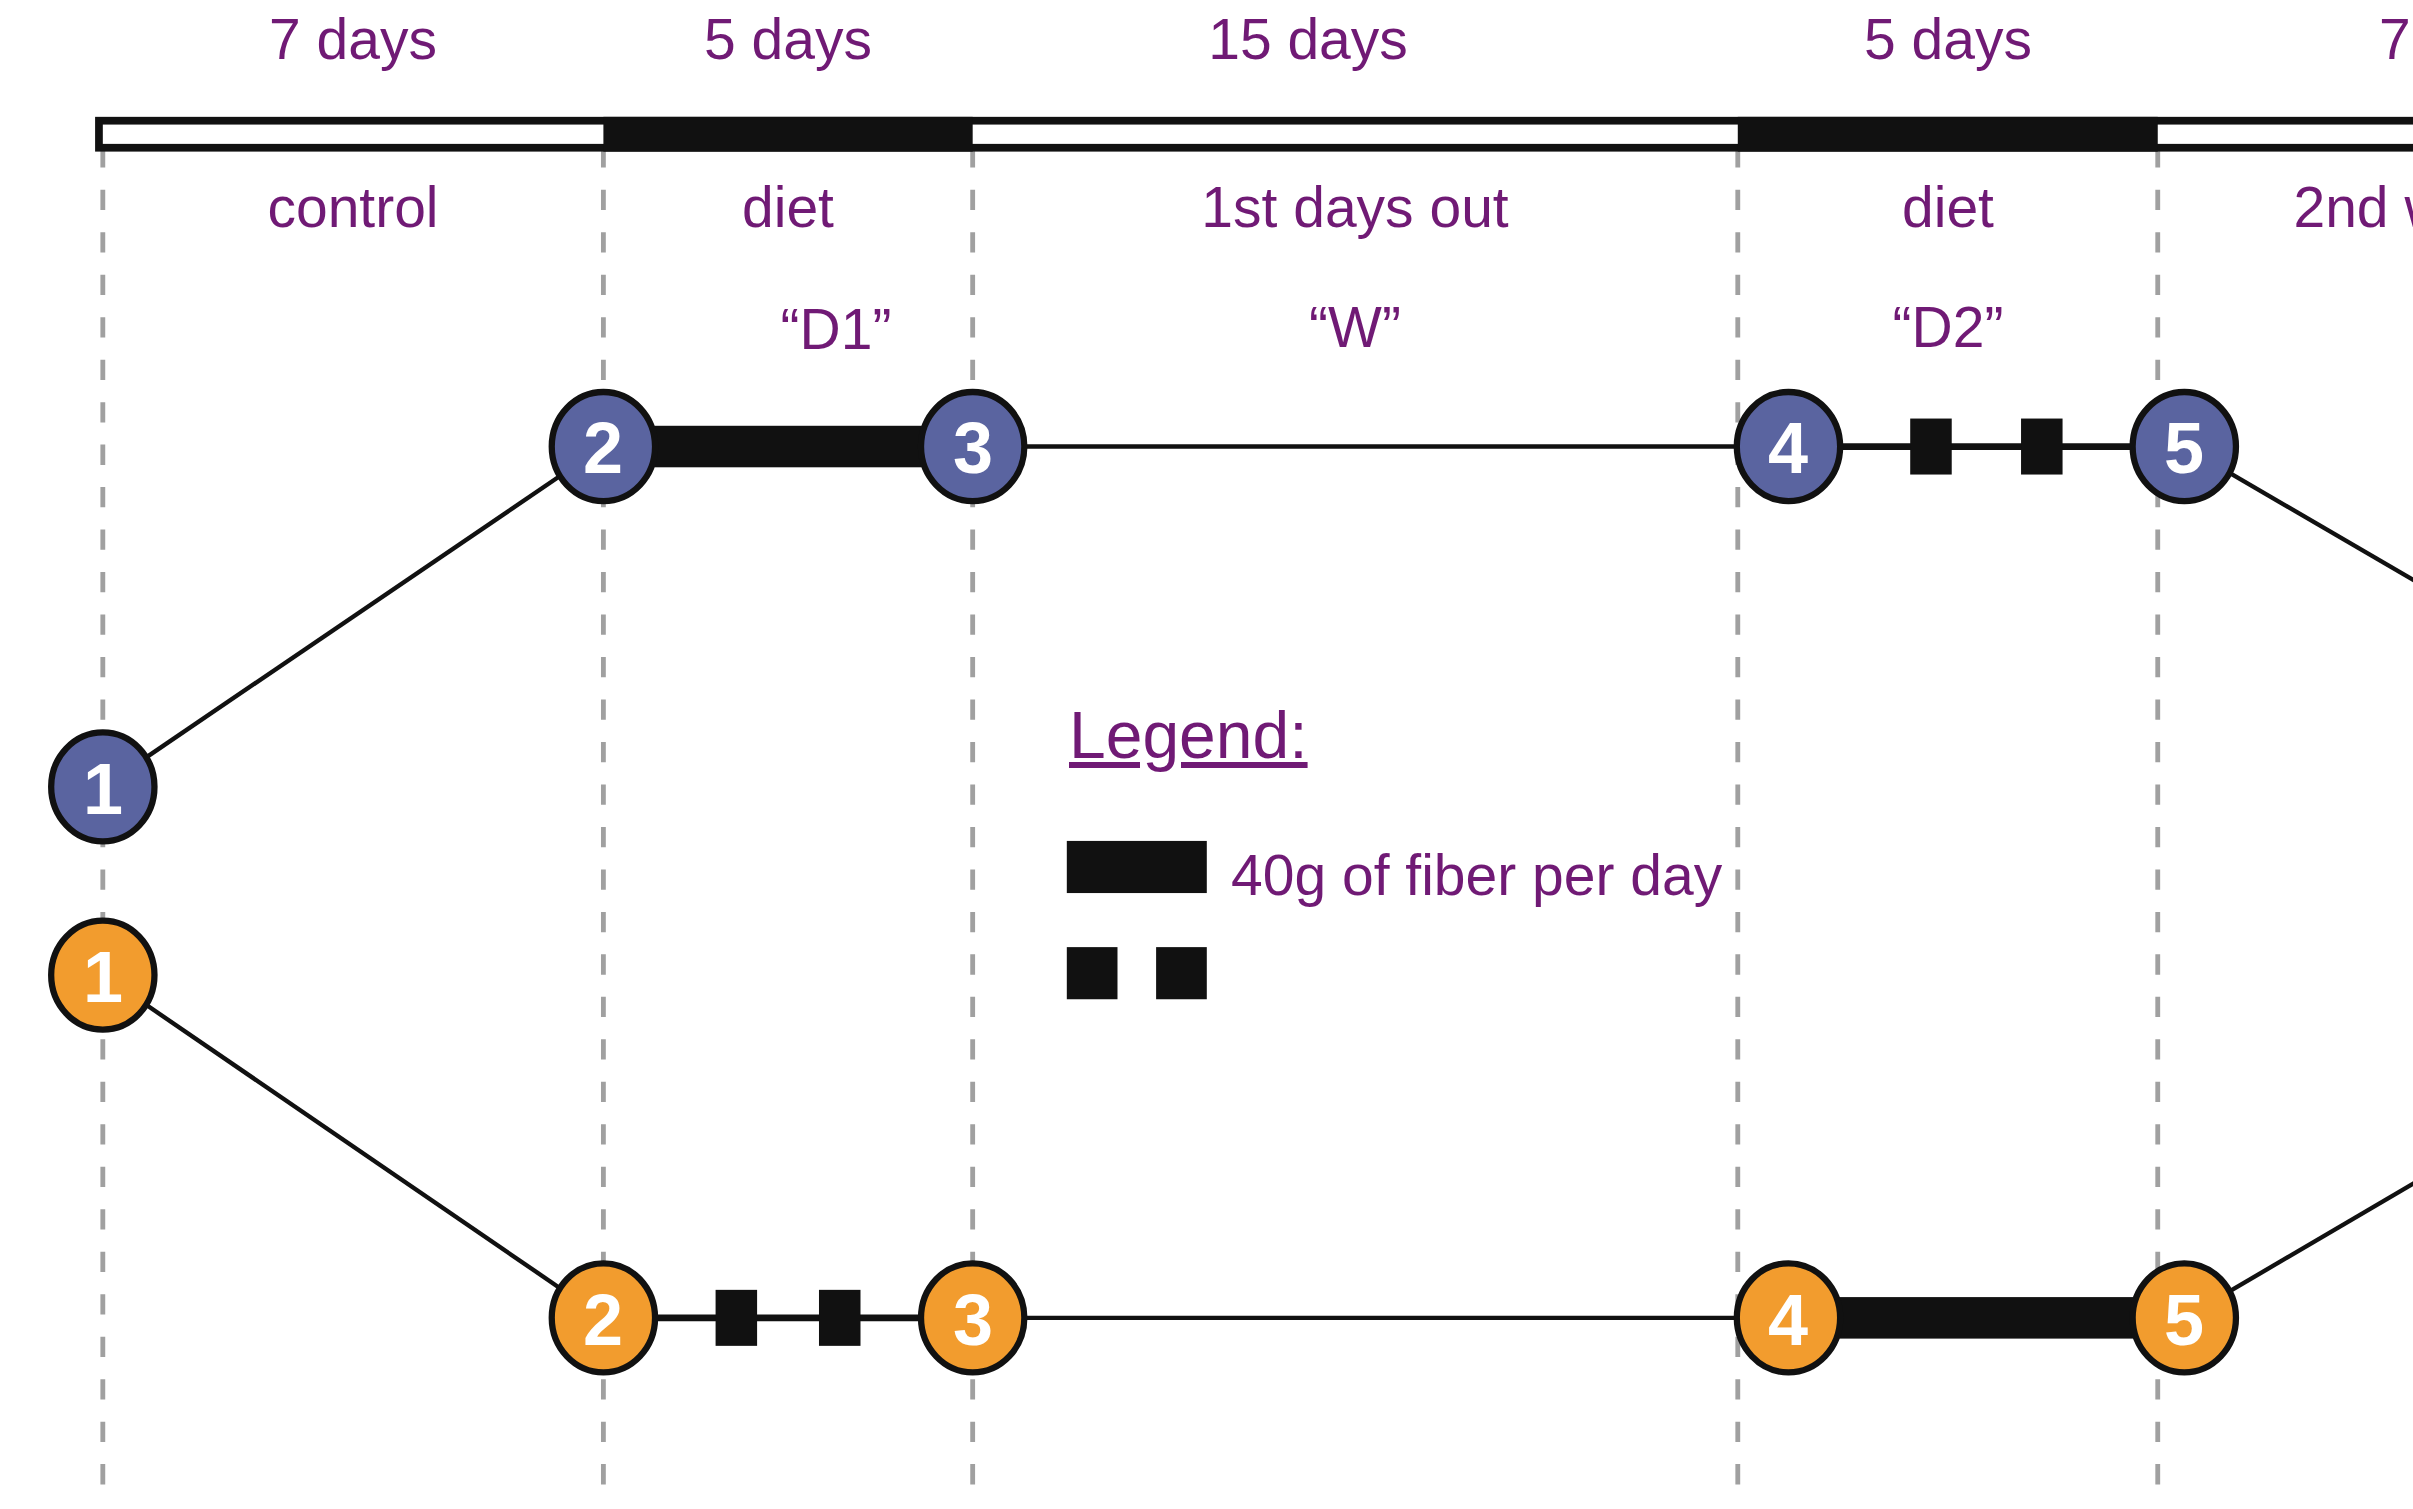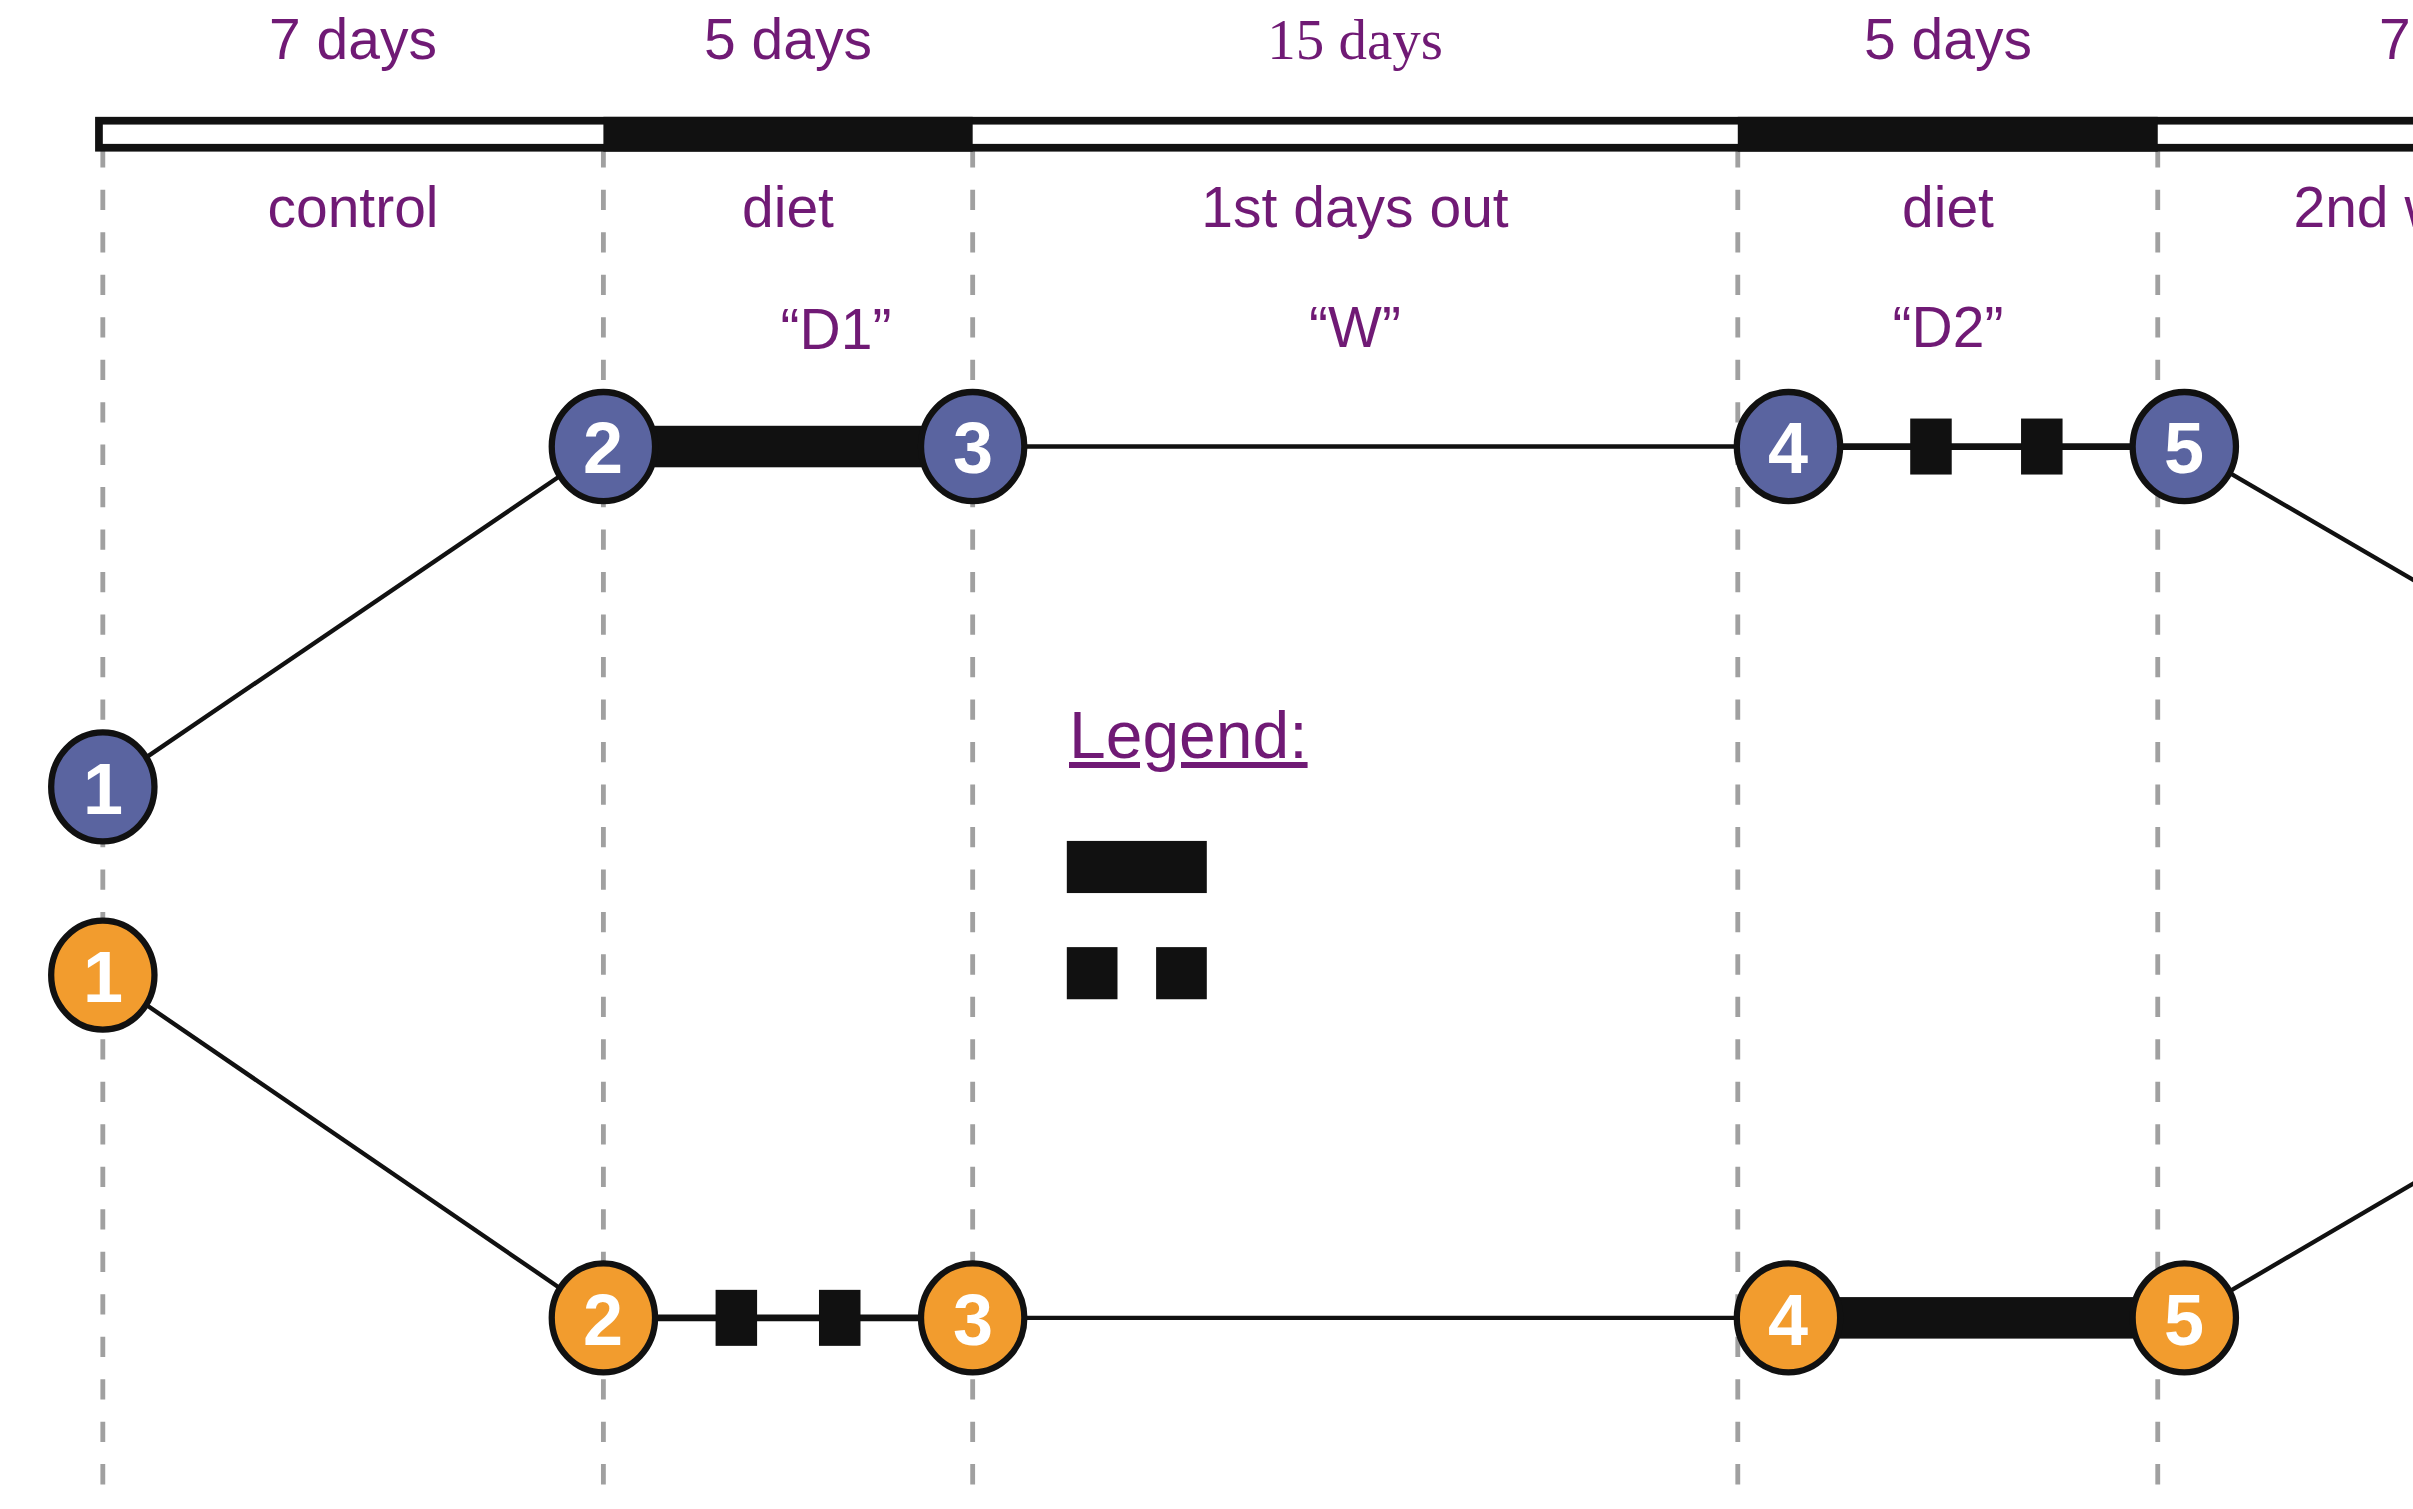--- a/index.html
+++ b/index.html
@@ -70,36 +70,37 @@
         <rect x="2395" y="1962" width="105" height="108" fill="#111111"></rect>
       </g>
   </svg>
 
   <div id="labels">
       <div class="txt period-label" style="left: 353px; top: 10.6px;">7 days</div>
       <div class="txt phase-label" style="left: 353px; top: 179px;">control</div>
       <div class="txt period-label" style="left: 788px; top: 10.6px;">5 days</div>
       <div class="txt phase-label" style="left: 788px; top: 179px;">diet</div>
       <div class="txt code-label" style="left: 788px; top: 301px; margin-left: 48px;">“D1”</div>
-      <div class="txt period-label" style="left: 1355px; top: 10.6px; font-family: Liberation Serif, serif;">15 days</div>
+      <div class="txt period-label" style="left: 1308px; top: 10.6px;">15 days</div>
       <div class="txt phase-label" style="left: 1355px; top: 179px;">1st days out</div>
       <div class="txt code-label" style="left: 1355px; top: 299px;">“W”</div>
       <div class="txt period-label" style="left: 1948px; top: 10.6px;">5 days</div>
       <div class="txt phase-label" style="left: 1948px; top: 179px;">diet</div>
       <div class="txt code-label" style="left: 1948px; top: 299px;">“D2”</div>
       <div class="txt period-label" style="left: 2463px; top: 10.6px;">7 days</div>
       <div class="txt phase-label" style="left: 2463px; top: 179px;">2nd wash out</div>
       <div class="node-num" style="left: 103px; top: 789px;">1</div>
       <div class="node-num" style="left: 603px; top: 448px;">2</div>
       <div class="node-num" style="left: 973px; top: 448px;">3</div>
       <div class="node-num" style="left: 1788px; top: 448px;">4</div>
       <div class="node-num" style="left: 2184px; top: 448px;">5</div>
       <div class="node-num" style="left: 103px; top: 977px;">1</div>
       <div class="node-num" style="left: 603px; top: 1320px;">2</div>
       <div class="node-num" style="left: 973px; top: 1320px;">3</div>
       <div class="node-num" style="left: 1788px; top: 1320px;">4</div>
       <div class="node-num" style="left: 2184px; top: 1320px;">5</div>
     </div>
 
   <div class="txt legend-title" style="left:1069px;top:702px;">Legend:</div>
+  <div class="txt legend-text" style="left:1231px;top:847px;">40g of fiber per day</div>
 
 </div>
 
 
 </body></html>

